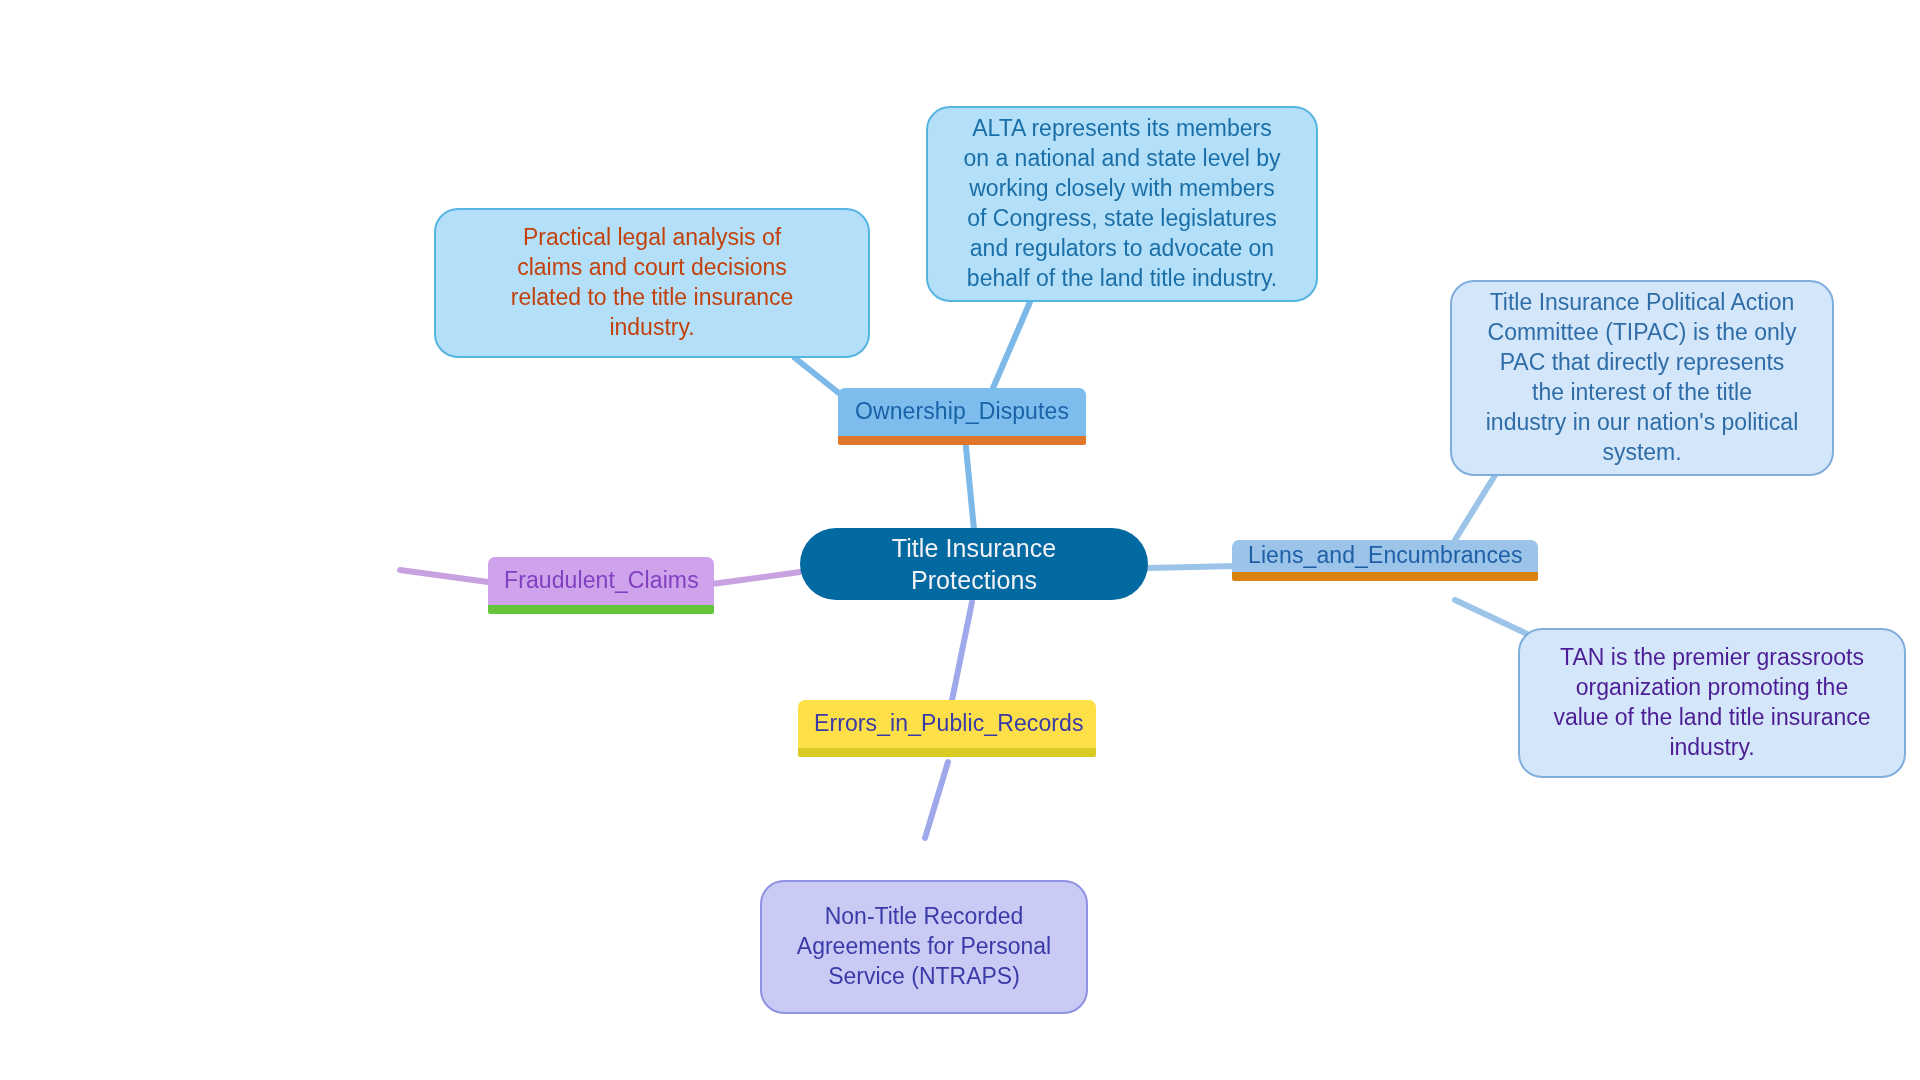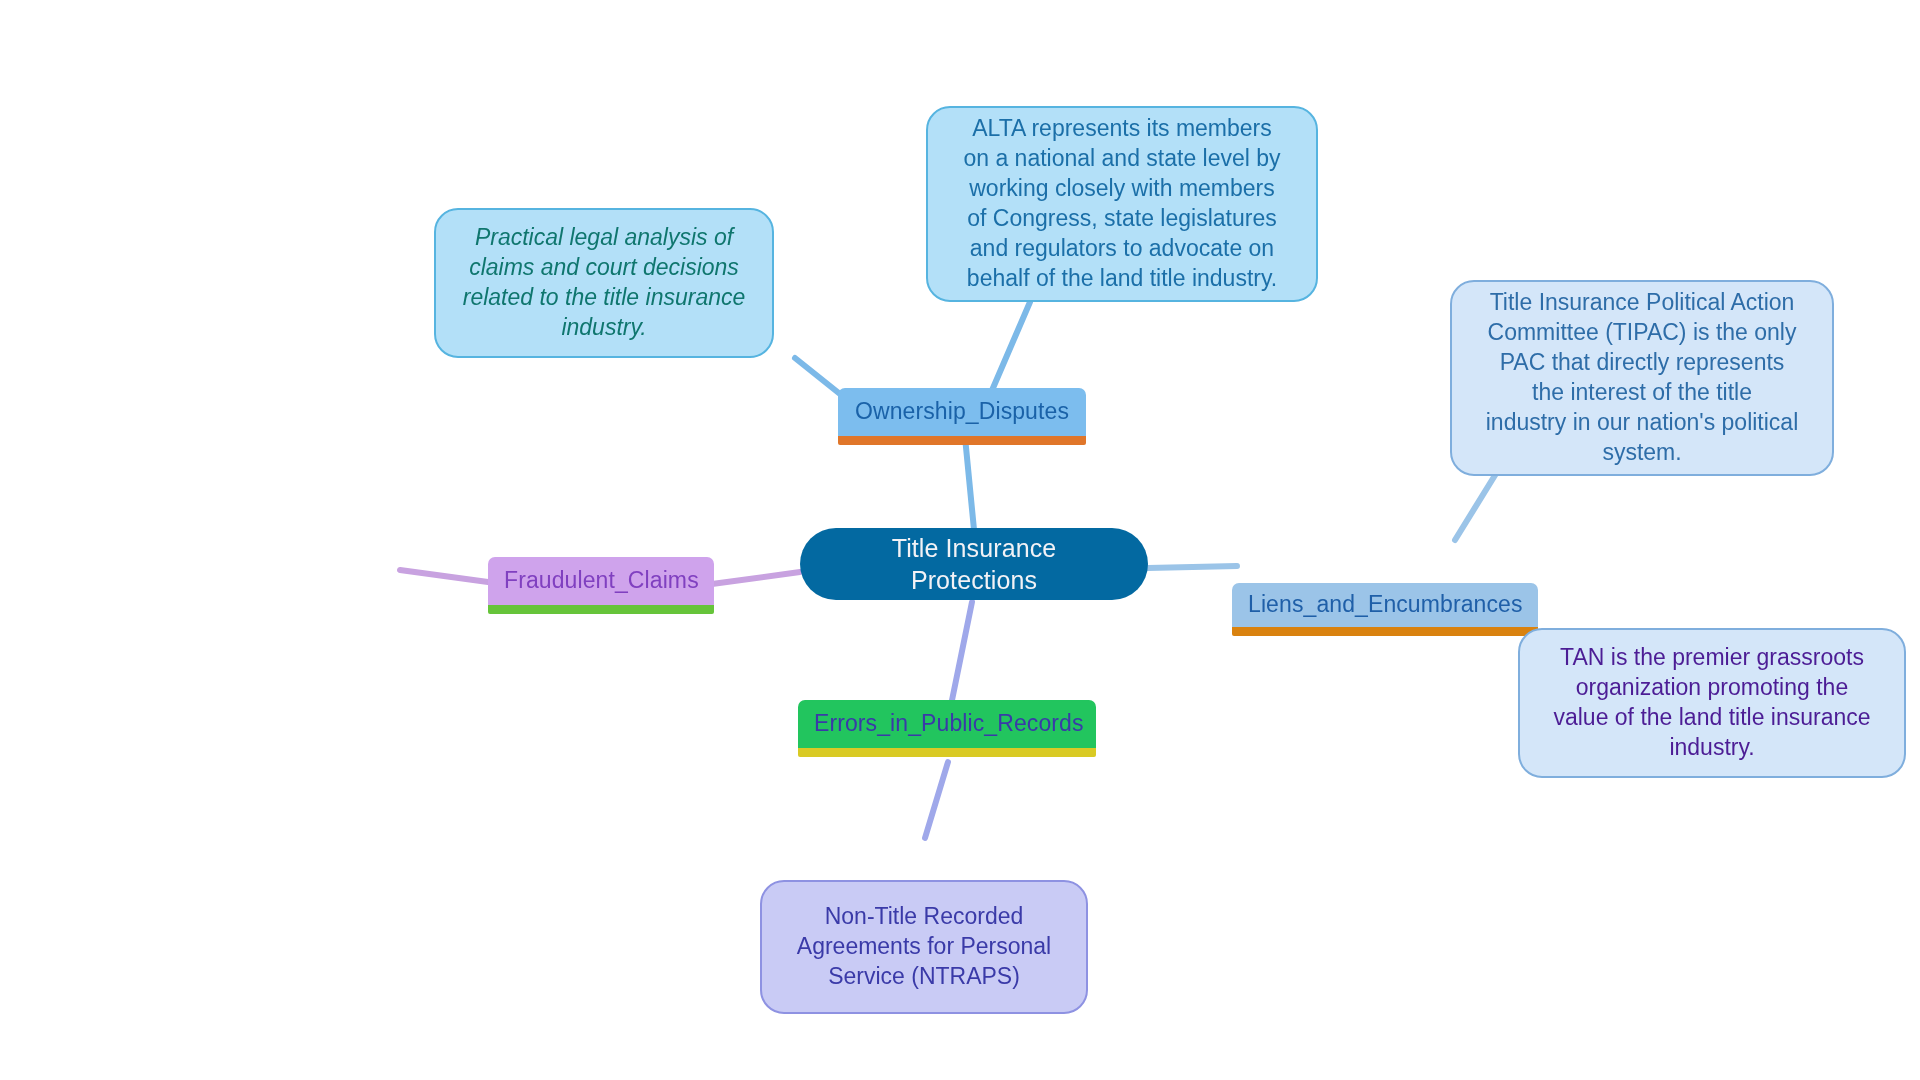--- a/index.html
+++ b/index.html
@@ -102,40 +102,40 @@
   <div class="node branch" style="left:838px; top:388px; width:248px; height:48px; background:#7CBDEE; color:#1A62A8;">
     <span class="txt">Ownership_Disputes</span>
     <span class="accent" style="background:#E0762A;"></span>
   </div>
 
   <div class="node branch" style="left:488px; top:557px; width:226px; height:48px; background:#CFA3EC; color:#8040C0;">
     <span class="txt">Fraudulent_Claims</span>
     <span class="accent" style="background:#66C43A;"></span>
   </div>
 
-  <div class="node branch" style="left:1232px; top:540px; width:306px; height:44px; background:#9BC4E8; color:#1F5FA8;margin-top:43px;">
+  <div class="node branch" style="left:1232px; top:540px; width:306px; height:32px; background:#9BC4E8; color:#1F5FA8;">
     <span class="txt">Liens_and_Encumbrances</span>
     <span class="accent" style="background:#D9820F;"></span>
   </div>
 
-  <div class="node branch" style="left:798px; top:700px; width:298px; height:48px; background:#22c55e; color:#3A3AA8;">
+  <div class="node branch" style="left:798px; top:700px; width:298px; height:48px; background:#fde047; color:#3A3AA8;">
     <span class="txt">Errors_in_Public_Records</span>
     <span class="accent" style="background:#D9CA24;"></span>
   </div>
 
   <div class="node leaf" style="left:926px; top:106px; width:392px; height:196px; background:#B3E0F8; border-color:#56B4E0; color:#1B6FA8;">
     <span class="txt">ALTA represents its members
 on a national and state level by
 working closely with members
 of Congress, state legislatures
 and regulators to advocate on
 behalf of the land title industry.</span>
   </div>
 
-  <div class="node leaf" style="left:434px; top:208px; width:340px; height:150px; background:#B3E0F8; border-color:#56B4E0; color:#0f766e;font-style:italic;">
+  <div class="node leaf" style="left:434px; top:208px; width:436px; height:150px; background:#B3E0F8; border-color:#56B4E0; color:#c2410c;">
     <span class="txt">Practical legal analysis of
 claims and court decisions
 related to the title insurance
 industry.</span>
   </div>
 
   <div class="node leaf" style="left:1450px; top:280px; width:384px; height:196px; background:#D4E6F9; border-color:#7FAEDD; color:#2E6DA8;">
     <span class="txt">Title Insurance Political Action
 Committee (TIPAC) is the only
 PAC that directly represents

